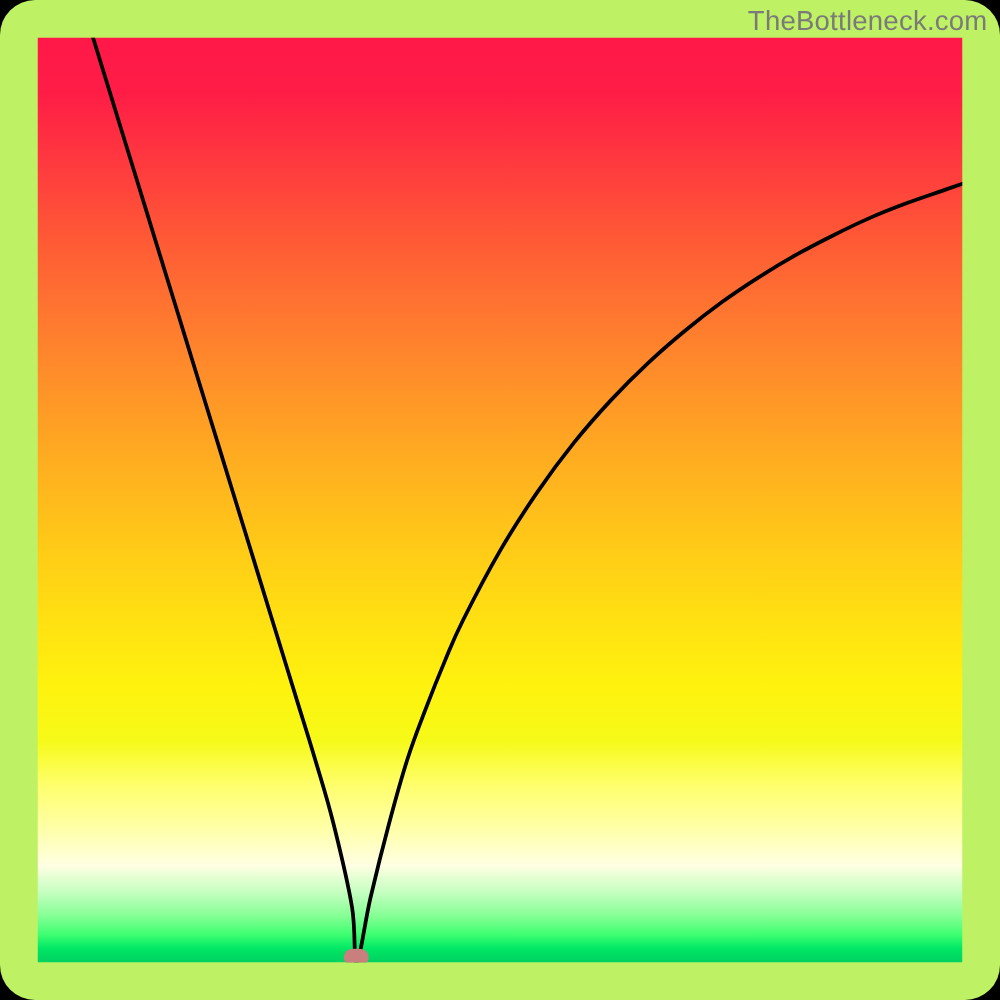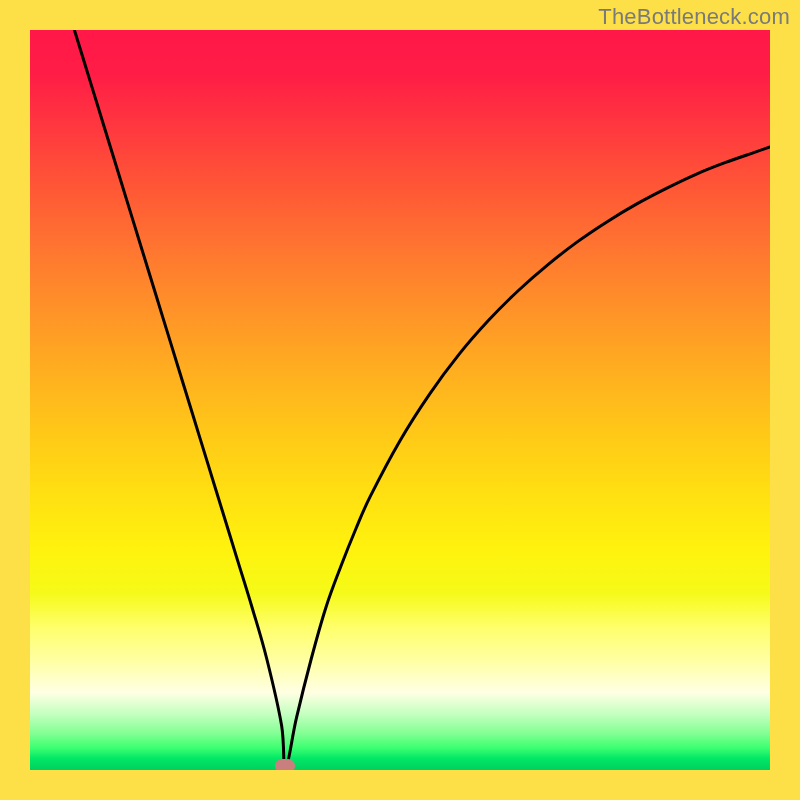--- a/index.html
+++ b/index.html
@@ -8,21 +8,22 @@
     width: 800px;
     height: 800px;
     background: #000;
     overflow: hidden;
     font-family: Arial, Helvetica, sans-serif;
   }
   .frame {
     position: relative;
     width: 800px;
     height: 800px;
-    background: #fde047;
+    background: #bef264;
+    border-radius: 28px;
   }
   .watermark {
     position: absolute;
     top: 4px;
     right: 10px;
     color: #7a7a7a;
     font-size: 22px;
     font-weight: 500;
     letter-spacing: 0.2px;
     z-index: 10;

